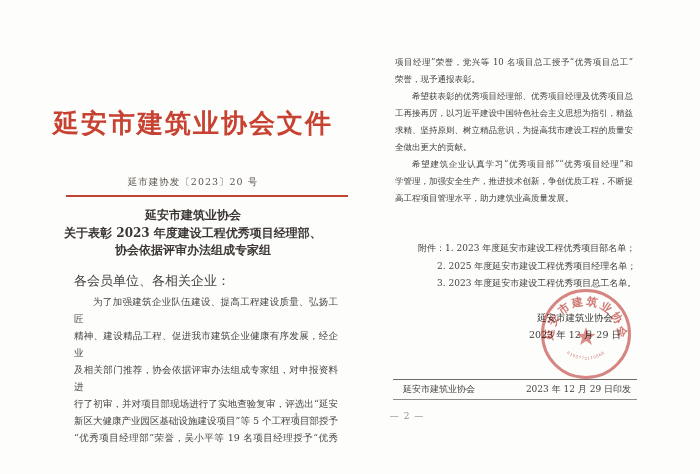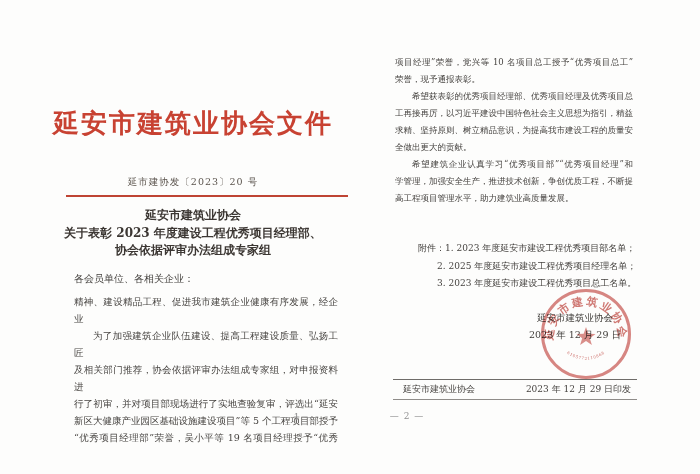--- a/index.html
+++ b/index.html
@@ -19,21 +19,21 @@
   .letterhead{
     top:106px;left:18px;width:320px;text-align:center;
     font-size:26px;font-weight:bold;letter-spacing:2px;
     color:#c84232;white-space:nowrap;
   }
   .doc-number{top:176px;left:18px;width:320px;text-align:center;
     font-size:9.5px;color:#5a534c;letter-spacing:1px;}
   .red-rule{top:195px;left:51px;width:282px;height:2px;background:#bf4434;}
   .doc-title{top:207px;left:18px;width:320px;text-align:center;
     font-size:12px;font-weight:bold;color:#3c3733;line-height:17.5px;}
-  .salutation{top:272px;left:59px;width:264px;font-size:10px;}
+  .salutation{top:272px;left:59px;width:264px;font-size:13px;}
   .body1{top:293px;left:59px;width:264px;font-size:9.5px;line-height:17px;}
   .body2{top:54px;left:40px;width:238px;font-size:8.5px;line-height:17px;}
   .jl{text-align:justify;text-align-last:justify;text-justify:inter-character;}
   .ind{text-indent:2em;}
   .pageno{font-size:9px;color:#8f8f8f;letter-spacing:1px;white-space:nowrap;}
   .pageno1{top:412px;left:252px;width:60px;text-align:center;}
   .pageno2{top:411px;left:22px;width:60px;text-align:center;}
 
   
   .attachments{top:240px;left:55px;width:240px;font-size:9px;line-height:17.5px;color:#45423f;}
@@ -64,22 +64,22 @@
 
     <div class="abs doc-title">
       <div>延安市建筑业协会</div>
       <div>关于表彰 2023 年度建设工程优秀项目经理部、</div>
       <div>协会依据评审办法组成专家组</div>
     </div>
 
     <div class="abs salutation">各会员单位、各相关企业：</div>
 
     <div class="abs body1">
+      <div class="jl ind">为了加强建筑企业队伍建设、提高工程建设质量、弘扬工匠</div>
       <div class="jl">精神、建设精品工程、促进我市建筑企业健康有序发展，经企业</div>
-      <div class="jl ind">为了加强建筑企业队伍建设、提高工程建设质量、弘扬工匠</div>
       <div class="jl">及相关部门推荐，协会依据评审办法组成专家组，对申报资料进</div>
       <div class="jl">行了初审，并对项目部现场进行了实地查验复审，评选出“延安</div>
       <div class="jl">新区大健康产业园区基础设施建设项目”等 5 个工程项目部授予</div>
       <div class="jl">“优秀项目经理部”荣誉，吴小平等 19 名项目经理授予“优秀</div>
     </div>
 
     <div class="abs pageno pageno1">— 1 —</div>
   </div>
 
   <div class="page page-right">

